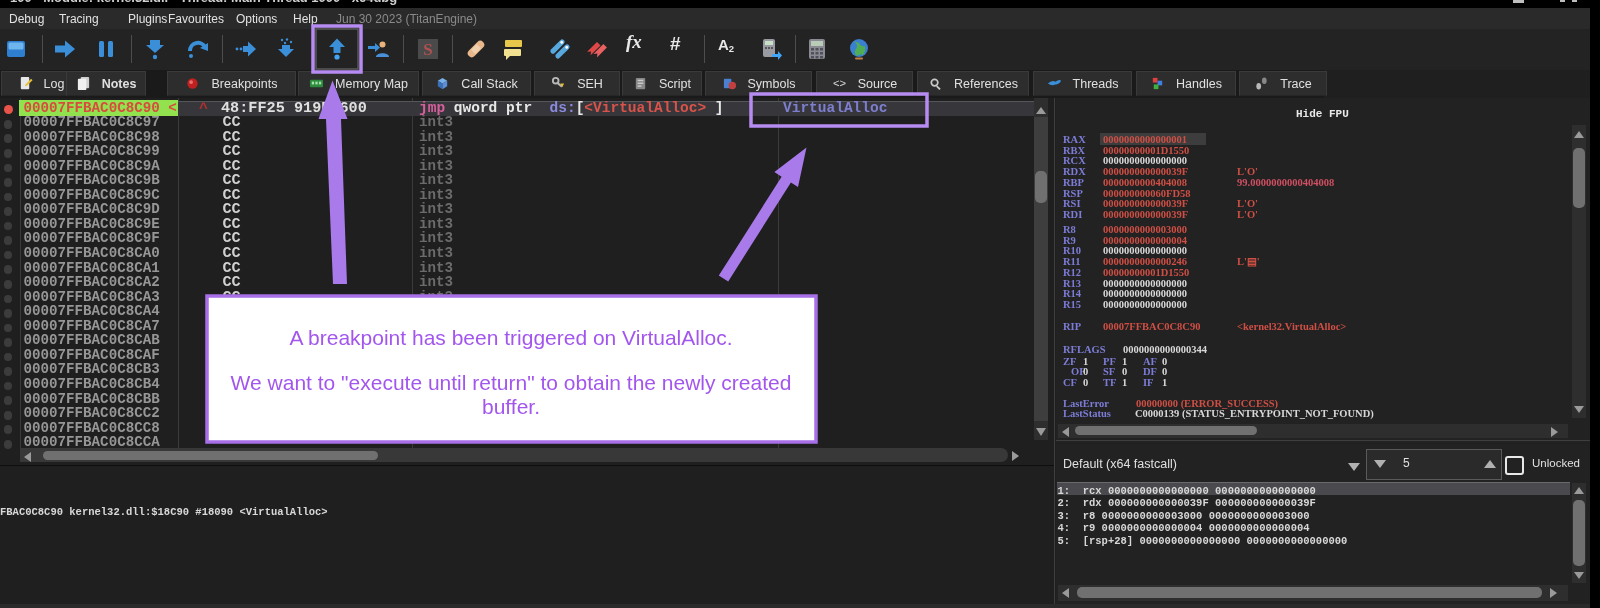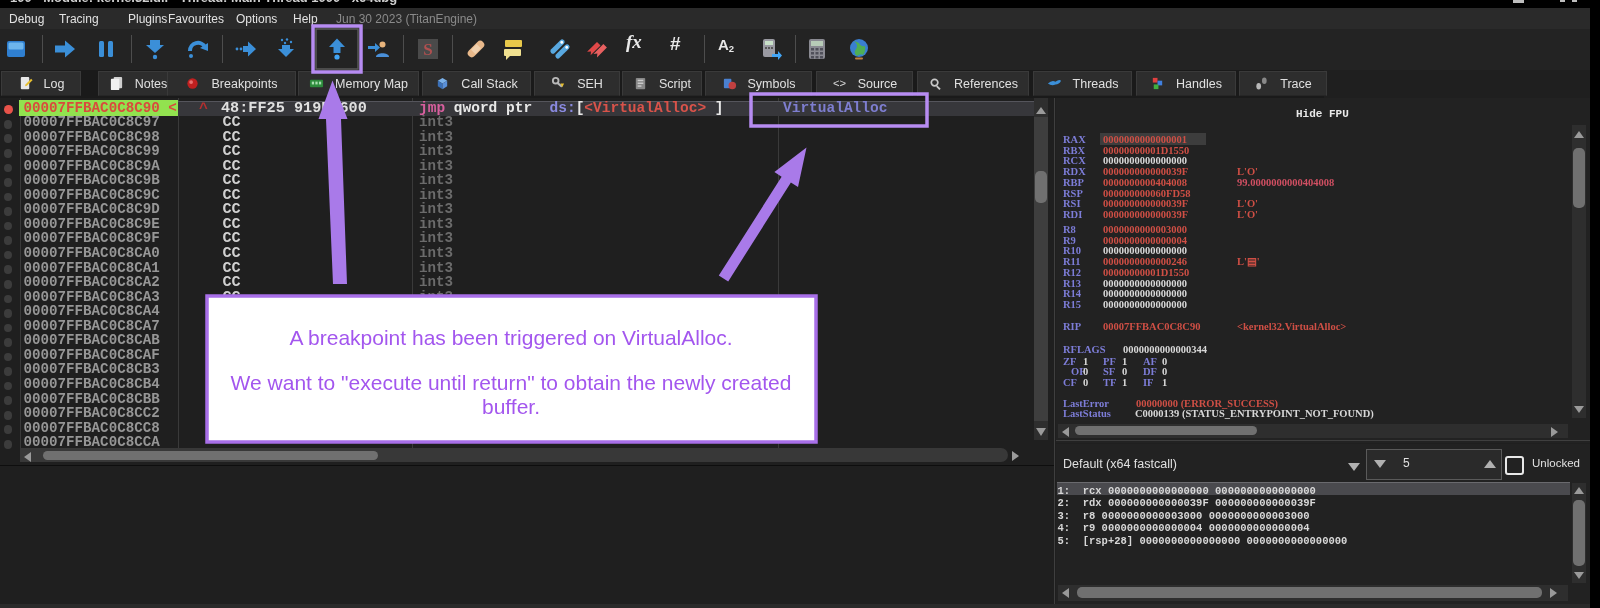--- a/index.html
+++ b/index.html
@@ -174,21 +174,21 @@
 </div>
 
 <div class="abs" id="tabbar">
     <div class="tab" style="left:1px;width:80px;">
       <span class="ic"><svg viewBox="0 0 16 16">
           <rect x="3" y="1" width="9" height="13" rx="1" fill="#e8e8e8"></rect>
           <path d="M8 9 L14 3 L15.5 4.5 L9.5 10.5 L7.5 11 Z" fill="#e8c030"></path>
         </svg></span>
       <span class="tx">Log</span>
     </div>
-    <div class="tab" style="left:98px;width:80px;">
+    <div class="tab" style="left:66px;width:80px;font-weight:bold;">
       <span class="ic"><svg viewBox="0 0 16 16">
           <rect x="5" y="1" width="9" height="12" rx="1" fill="#d0d0d0"></rect>
           <rect x="2" y="3" width="9" height="12" rx="1" fill="#f0f0f0"></rect>
         </svg></span>
       <span class="tx">Notes</span>
     </div>
     <div class="tab" style="left:167px;width:129px;">
       <span class="ic"><svg viewBox="0 0 16 16">
           <circle cx="8" cy="8" r="5.5" fill="#c02020"></circle>
           <circle cx="6.5" cy="6.5" r="2" fill="#e87070"></circle>
@@ -311,20 +311,21 @@
   <div class="arr" style="left:1036px;top:9px;border-left:5px solid transparent;border-right:5px solid transparent;border-bottom:7px solid #9a9a9a;"></div>
   <div class="sbthumb" style="left:1035px;top:73px;width:12px;height:32px;"></div>
   <div class="arr" style="left:1036px;top:330px;border-left:5px solid transparent;border-right:5px solid transparent;border-top:8px solid #9a9a9a;"></div>
 
   <div class="sbtrack" style="left:20px;top:350px;width:988px;height:14px;background:#383838;border-radius:0 7px 7px 0;"></div>
   <div class="arr" style="left:24px;top:354px;border-top:5px solid transparent;border-bottom:5px solid transparent;border-right:7px solid #9a9a9a;"></div>
   <div class="sbthumb" style="left:43px;top:353px;width:335px;height:9px;"></div>
   <div class="arr" style="left:1012px;top:353px;border-top:5px solid transparent;border-bottom:5px solid transparent;border-left:7px solid #9a9a9a;"></div>
 
   <div class="abs" style="left:0;top:367px;width:1055px;height:1px;background:#0e0e0e;"></div>
+  <div class="abs mono" style="left:0;top:408px;font-size:10.5px;font-weight:bold;color:#d8d8d8;white-space:pre;">FBAC0C8C90 kernel32.dll:$18C90 #18090 &lt;VirtualAlloc&gt;</div>
 </div>
 
 <div class="abs" id="regpanel">
     <div class="abs mono" style="left:240px;top:10px;font-size:11px;font-weight:bold;color:#e8e8e8;">Hide FPU</div>
     <div class="reg" style="left:7px;top:36px;"><span class="abs" style="left:37px;top:-1px;width:106px;height:12px;background:#3d3d3d;"></span><span class="abs" style="color:#7d7dd8;">RAX</span><span class="abs" style="left:40px;color:#cf4f45;">0000000000000001</span></div>
     <div class="reg" style="left:7px;top:46.7px;"><span class="abs" style="color:#7d7dd8;">RBX</span><span class="abs" style="left:40px;color:#cf4f45;">00000000001D1550</span></div>
     <div class="reg" style="left:7px;top:57.4px;"><span class="abs" style="color:#7d7dd8;">RCX</span><span class="abs" style="left:40px;color:#d8d8d8;">0000000000000000</span></div>
     <div class="reg" style="left:7px;top:68.1px;"><span class="abs" style="color:#7d7dd8;">RDX</span><span class="abs" style="left:40px;color:#cf4f45;">000000000000039F</span><span class="abs" style="left:174px;color:#cf4f45;white-space:pre;">L'O'</span></div>
     <div class="reg" style="left:7px;top:78.8px;"><span class="abs" style="color:#7d7dd8;">RBP</span><span class="abs" style="left:40px;color:#cf4f45;">0000000000404008</span><span class="abs" style="left:174px;color:#d04f62;white-space:pre;">99.0000000000404008</span></div>
     <div class="reg" style="left:7px;top:89.5px;"><span class="abs" style="color:#7d7dd8;">RSP</span><span class="abs" style="left:40px;color:#cf4f45;">000000000060FD58</span></div>

